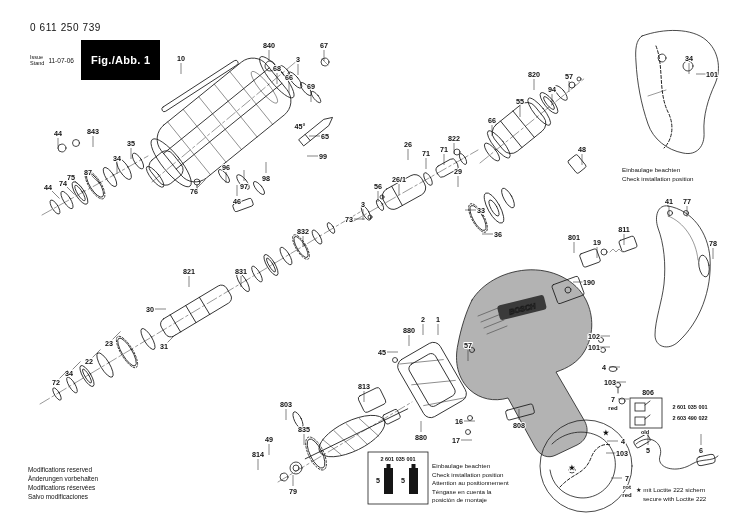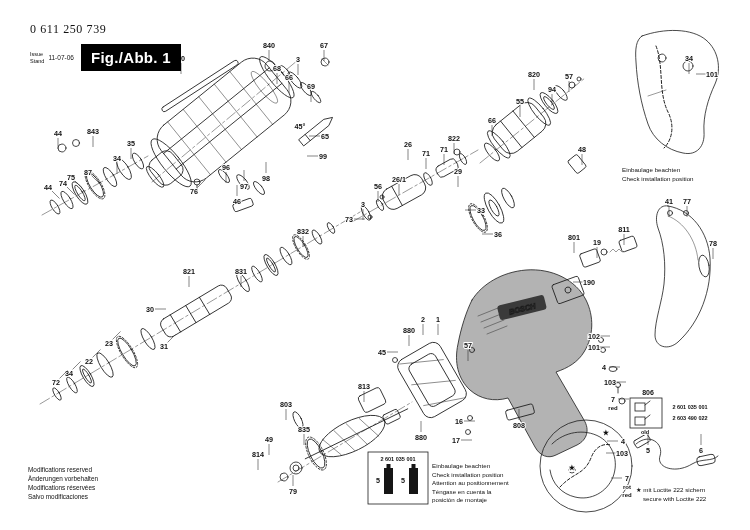--- a/index.html
+++ b/index.html
@@ -14,25 +14,25 @@
   #drawing .teeth{stroke-dasharray:1.8 1.8;}
   #drawing .fillg{fill:#b3b3b3;}
   #drawing .filld{fill:#3a3a3a;stroke:none;}
   #drawing .fillk{fill:#151515;stroke:none;}
   .brandtxt{fill:#fff;stroke:none;font:italic 700 7.5px "Liberation Sans",sans-serif;text-anchor:middle;}
   .plbl{font:700 7.2px "Liberation Sans",sans-serif;fill:#101010;text-anchor:middle;
         paint-order:stroke;stroke:#ffffff;stroke-width:2px;}
   .leader{stroke:#333;stroke-width:.6;}
   
   .hdr{position:absolute;left:30px;top:22px;}
-  .pn{font-size:12px;letter-spacing:.6px;font-family:Liberation Serif, serif;}
+  .pn{font-size:10px;letter-spacing:.6px;}
   .issrow{display:flex;align-items:center;margin-top:7px;}
   .isslbls{font-size:5.5px;line-height:6.5px;}
   .hdate{font-size:6.5px;margin:0 7px 0 4px;}
-  .figbox{background:#000;color:#fff;font-size:15px;font-weight:bold;padding:5px 10px;letter-spacing:.3px;}
+  .figbox{background:#000;color:#fff;font-size:11px;font-weight:bold;padding:14px 10px;letter-spacing:.3px;}
   
   .footer-notes{position:absolute;left:28px;top:465px;font-size:6.4px;line-height:9px;}
   .note{position:absolute;font-size:6.2px;line-height:8.6px;}
   .note-tr{left:622px;top:166px;}
   .note-bc{left:432px;top:462px;}
   .note-loc{left:636px;top:486px;}
   .note-loc div:nth-child(2){padding-left:7px;}
 </style>
 </head>
 <body>

